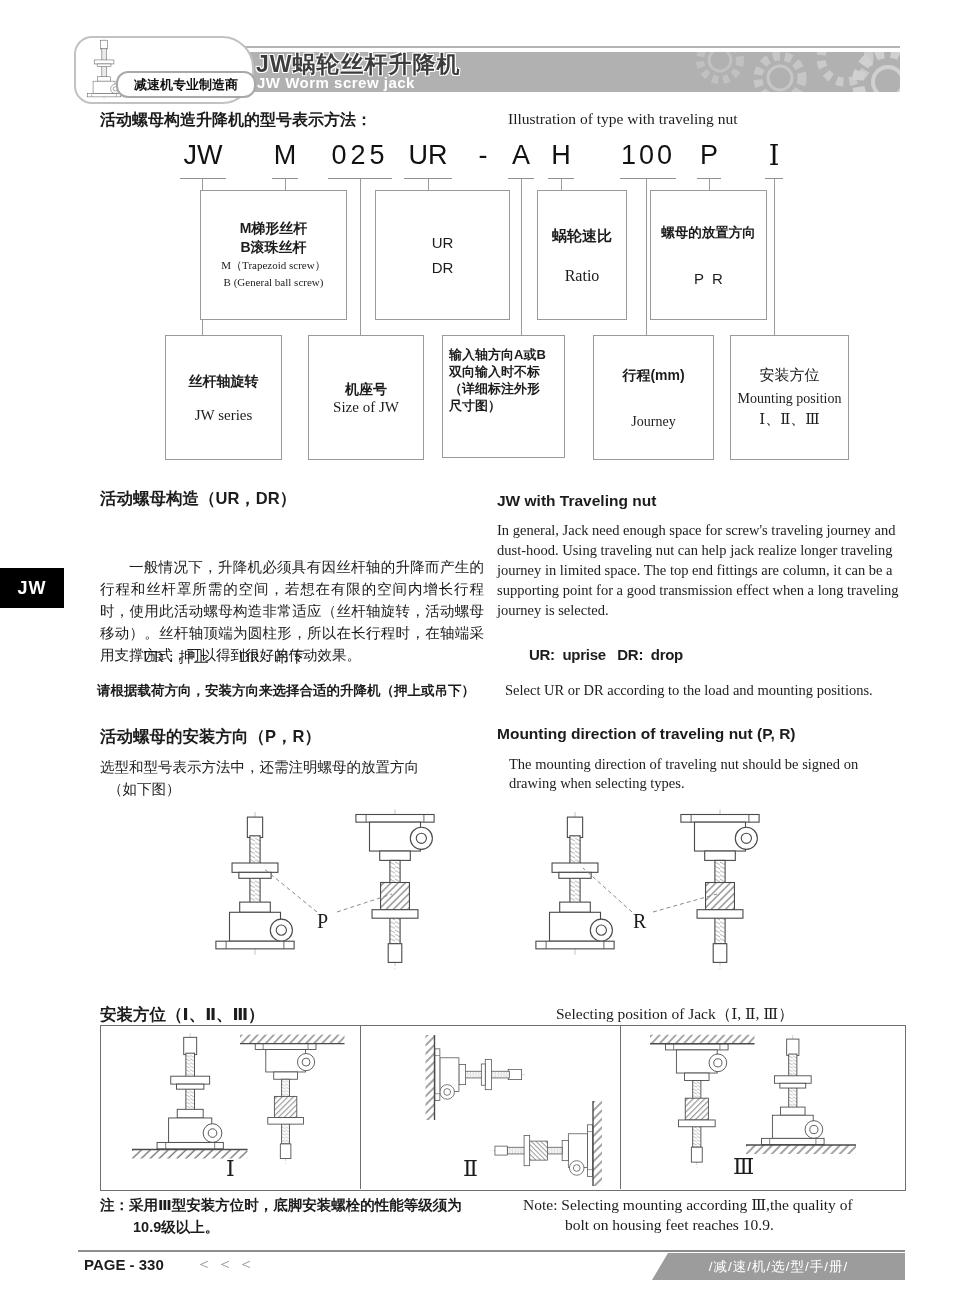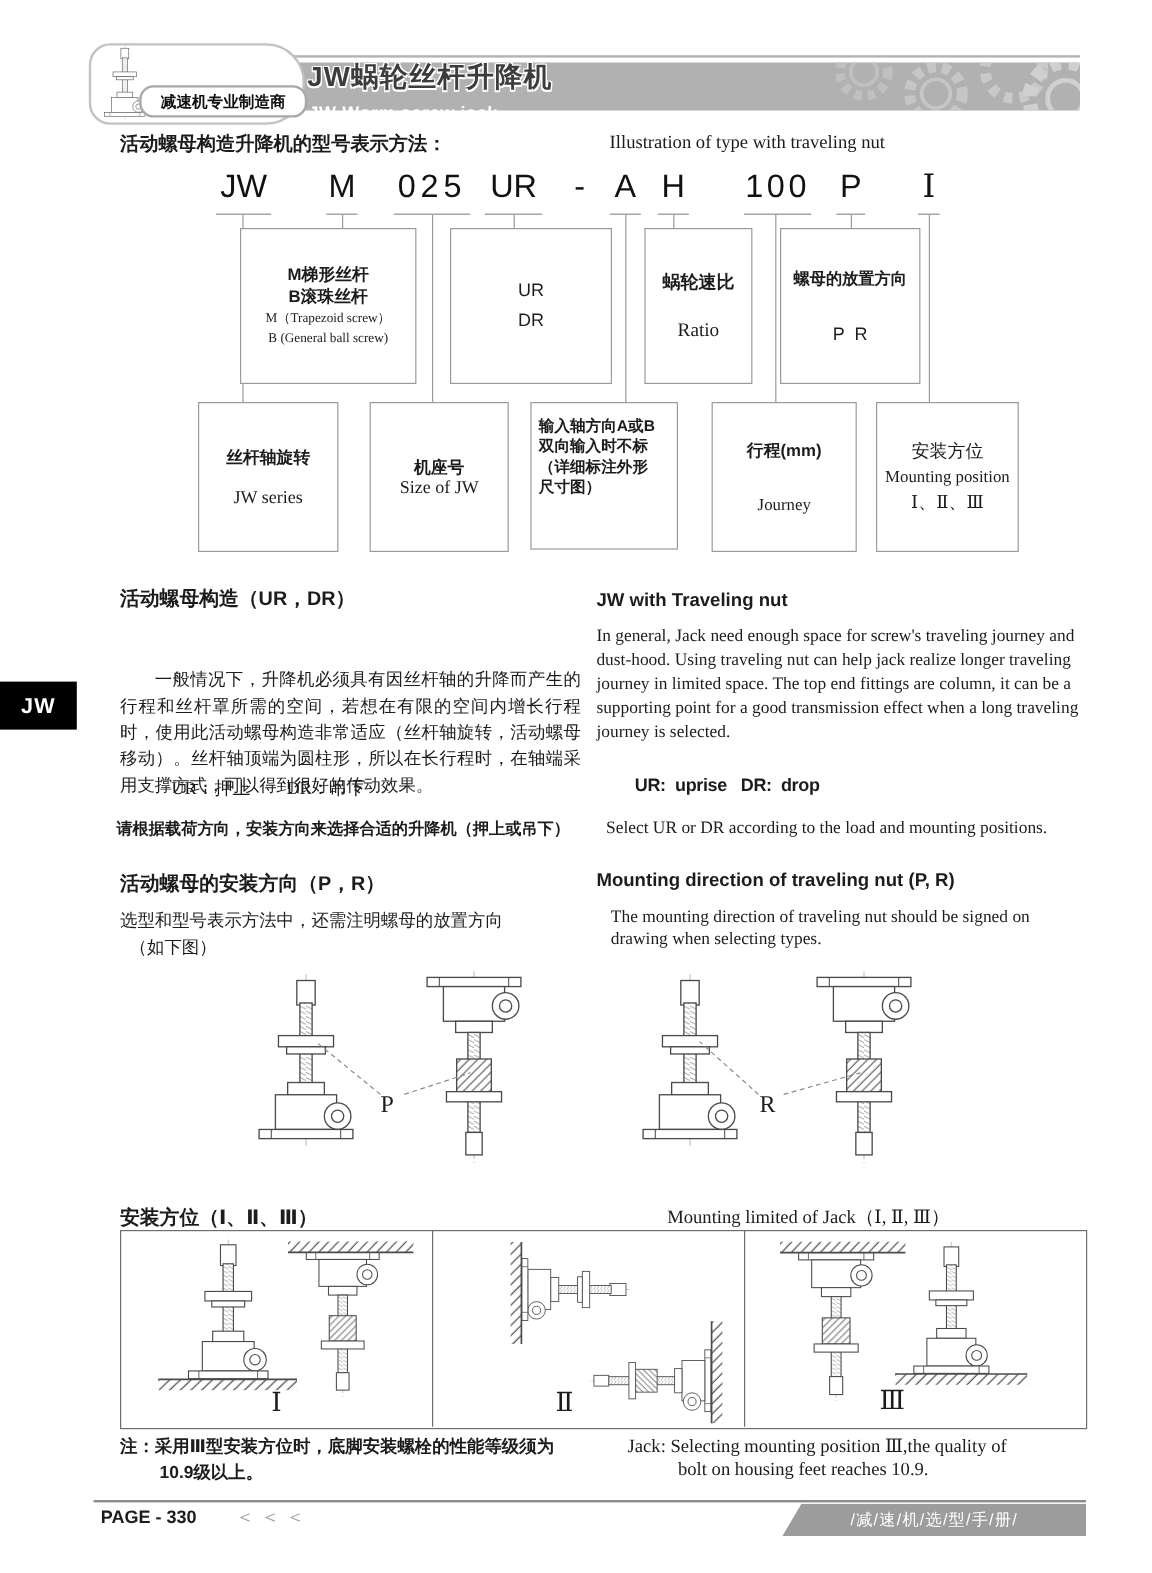--- a/index.html
+++ b/index.html
@@ -13,32 +13,32 @@
   
   .hairline{left:82px;top:46px;width:818px;height:2px;background:#b3b3b3;}
   .band{left:88px;top:52px;width:812px;height:40px;background:#b1b1b1;border-radius:2px;}
   .logo-cloud{left:74px;top:36px;width:176px;height:64px;background:#ffffff;border:2px solid #c2c2c2;
               border-radius:18px 32px 32px 18px;}
   .tagline-pill{left:116px;top:71px;width:136px;height:23px;background:#ffffff;border:2px solid #a8a8a8;
                 border-radius:12px;display:flex;align-items:center;justify-content:center;
                 font-size:13px;font-weight:bold;color:#111;}
   .title-cn{left:256px;top:49px;font-size:23px;font-weight:bold;color:#3c3c3c;letter-spacing:1px;
             text-shadow:1px 1px 0 #fff,-1px -1px 0 #fff,1px -1px 0 #fff,-1px 1px 0 #fff;}
-  .title-en{left:257px;top:74px;font-size:15px;font-weight:bold;color:#ffffff;letter-spacing:0.5px;margin-top:12px;}
+  .title-en{left:257px;top:74px;font-size:15px;font-weight:bold;color:#ffffff;letter-spacing:0.5px;}
   
   .intro-cn{left:100px;top:110px;font-size:16px;font-weight:bold;}
   .intro-en{left:508px;top:110px;font-size:15.5px;}
   
   .mseg{top:140px;font-size:27px;color:#111;text-align:center;}
   .mline{top:178px;height:1px;background:#8f8f8f;}
   .vline{width:1px;background:#9a9a9a;}
   .mbox{border:1px solid #9a9a9a;background:#fff;display:flex;flex-direction:column;
         align-items:center;text-align:center;}
   .mbox .cnb{font-weight:bold;font-size:14px;line-height:19px;}
-  .mbox .cns{font-size:14px;line-height:19px;font-family:Liberation Sans, sans-serif;text-align:center;}
+  .mbox .cns{font-size:14px;line-height:19px;font-family:Liberation Mono, monospace;text-align:center;}
   .mbox .eng{font-family:"Liberation Serif","DejaVu Serif",serif;font-size:11px;line-height:17px;}
   
   .side-tab{left:0;top:568px;width:64px;height:40px;background:#000;color:#fff;display:flex;
             align-items:center;justify-content:center;font-weight:bold;font-size:18px;letter-spacing:1px;}
   
   .h-cn{font-size:16.5px;font-weight:bold;}
   .body-cn{font-family:Liberation Serif, serif;font-size:14.5px;line-height:22px;
            text-align:justify;text-indent:2em;margin-top:36px;}
   .lbl-pr{font-family:"Liberation Serif","DejaVu Serif",serif;font-size:20px;}
   
@@ -247,21 +247,21 @@
     <use href="#jack-down" transform="translate(574,6) scale(0.85)"></use>
     <path d="M222 112 L168 68" class="ld"></path>
     <path d="M242 112 L297 94" class="ld"></path>
     <path d="M537 112 L488 68" class="ld"></path>
     <path d="M558 112 L622 94" class="ld"></path>
   </svg>
   <div class="abs lbl-pr" style="left:317px;top:910px">P</div>
   <div class="abs lbl-pr" style="left:633px;top:910px">R</div>
 
   <div class="abs h-cn" style="left:100px;top:1004px">安装方位（Ⅰ、Ⅱ、Ⅲ）</div>
-  <div class="abs serif" style="left:556px;top:1004px;font-size:15.5px">Mounting limited of Jack（Ⅰ, Ⅱ, Ⅲ）</div>
+  <div class="abs serif" style="left:556px;top:1004px;font-size:15.5px">Selecting position of Jack（Ⅰ, Ⅱ, Ⅲ）</div>
 
   <div class="abs panel-box"></div>
   <div class="abs panel-divider" style="left:360px"></div>
   <div class="abs panel-divider" style="left:620px"></div>
 
   <svg class="abs" style="left:100px;top:1025px" width="804" height="164">
 
     <use href="#jack-up" transform="translate(47,8) scale(0.72)"></use>
     <use href="#ground" transform="translate(32,124) scale(1.05,1)"></use>
     <use href="#jack-down" transform="translate(146,12) scale(0.66)"></use>
@@ -276,21 +276,21 @@
     <use href="#ceiling" transform="translate(550,18.8) scale(0.95,1)"></use>
     <use href="#jack-up" transform="translate(652,10) scale(0.68)"></use>
     <use href="#ground" transform="translate(646,119.5)"></use>
   </svg>
   <div class="abs roman" style="left:226px;top:1156px">Ⅰ</div>
   <div class="abs roman" style="left:463px;top:1156px">Ⅱ</div>
   <div class="abs roman" style="left:733px;top:1154px">Ⅲ</div>
 
   <div class="abs b" style="left:100px;top:1196px;font-size:14.5px">注：采用Ⅲ型安装方位时，底脚安装螺栓的性能等级须为</div>
   <div class="abs b" style="left:133px;top:1218px;font-size:14.5px">10.9级以上。</div>
-  <div class="abs serif" style="left:523px;top:1196px;font-size:15.5px">Jack: Selecting mounting position Ⅲ,the quality of</div>
+  <div class="abs serif" style="left:523px;top:1196px;font-size:15.5px">Note: Selecting mounting according Ⅲ,the quality of</div>
   <div class="abs serif" style="left:565px;top:1216px;font-size:15.5px">bolt on housing feet reaches 10.9.</div>
 
   <div class="abs footer-line"></div>
   <div class="abs footer-page">PAGE - 330</div>
   <div class="abs footer-arrows">＜＜＜</div>
   <div class="abs footer-banner">/减/速/机/选/型/手/册/</div>
 
 </div>
 
 </body></html>

